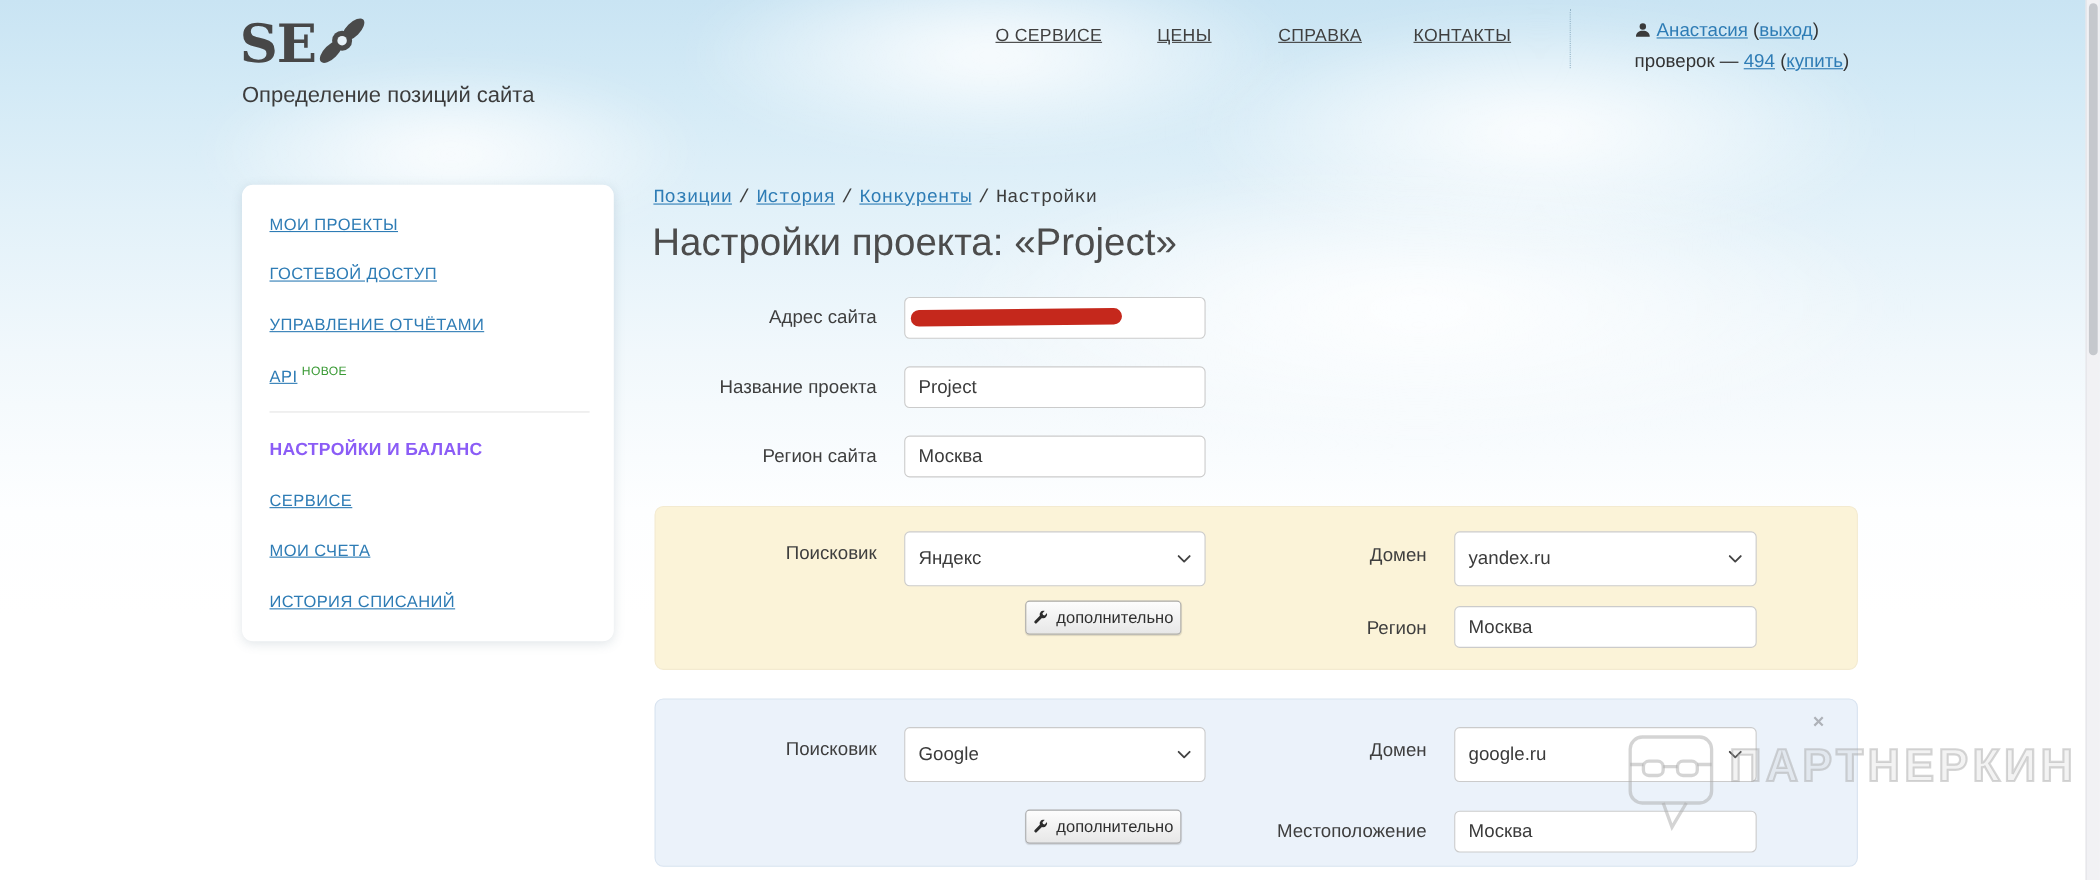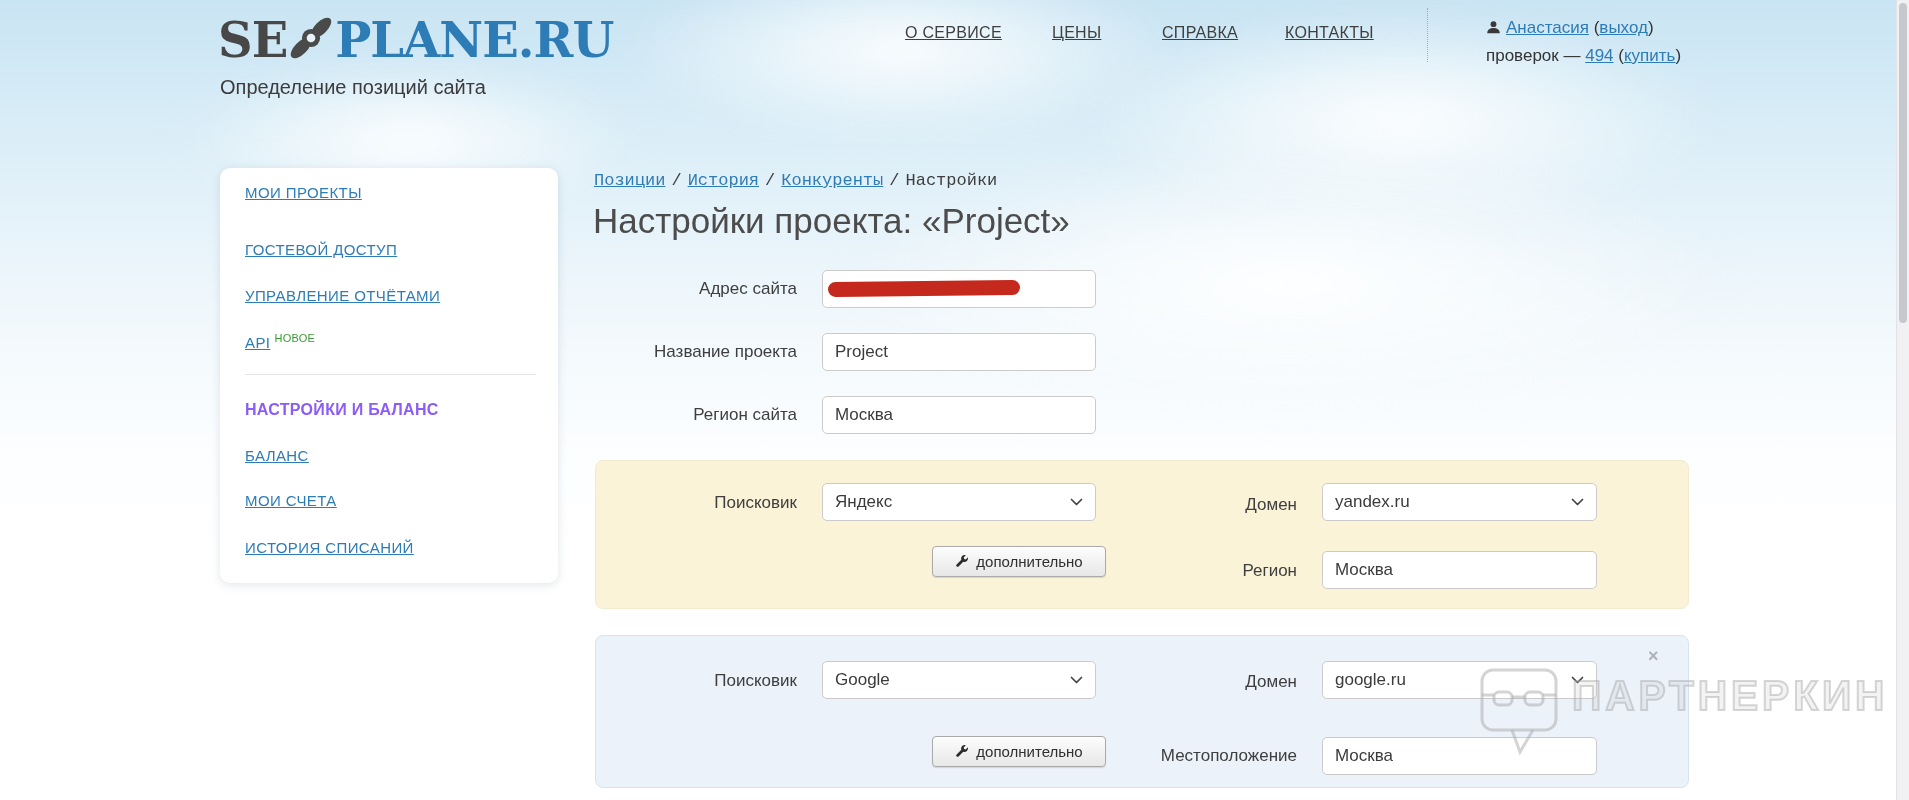--- a/index.html
+++ b/index.html
@@ -24,27 +24,27 @@
   .sideitem sup{color:#3a9a35;font-size:11px;text-decoration:none;letter-spacing:.3px;margin-left:4px;}
   .sidedivider{position:absolute;left:25px;right:22px;border-top:1px solid #e4e4e4;}
   .sideheading{position:absolute;left:25px;font-size:16px;font-weight:bold;color:#8b5cf6;letter-spacing:.3px;white-space:nowrap;}
   
   .breadcrumb{position:absolute;left:594px;top:171px;font-size:17px;color:#3d3d3d;white-space:nowrap;font-family:Liberation Mono, monospace;}
   .breadcrumb a{color:#2e7cb5;text-decoration:underline;}
   .breadcrumb .sep{margin:0 6px;color:#3d3d3d;}
   .pagetitle{position:absolute;left:593px;top:201px;font-size:35px;color:#4c4c4c;font-weight:400;white-space:nowrap;}
   .flabel{position:absolute;font-size:17px;color:#3e3e3e;text-align:right;white-space:nowrap;}
   .tinput{position:absolute;width:248px;height:36px;border:1px solid #cbcbcb;border-radius:5px;background:#fff;font-size:17px;color:#3b3b3b;padding:0 12px;font-family:inherit;outline:none;}
-  .selectbox{position:absolute;width:274px;height:38px;border:1px solid #cbcbcb;border-radius:5px;background:#fff;box-sizing:border-box;display:flex;align-items:center;padding:12px 12px;font-size:17px;color:#3b3b3b;cursor:pointer;}
+  .selectbox{position:absolute;width:274px;height:50px;border:1px solid #cbcbcb;border-radius:5px;background:#fff;box-sizing:border-box;display:flex;align-items:center;padding:12px 12px;font-size:17px;color:#3b3b3b;cursor:pointer;}
   .selectbox .chev{margin-left:auto;display:flex;}
   .panel{position:absolute;left:595px;width:1092px;border-radius:8px;}
   .panel-yellow{top:460px;height:147px;background:#fbf3d8;border:1px solid #f3ead0;}
   .panel-blue{top:635px;height:151px;background:#ebf2fa;border:1px solid #d8e3f0;}
   .xbtn{position:absolute;left:1648px;top:646px;font-size:18px;font-weight:bold;color:#aeb2b8;cursor:pointer;z-index:60;}
-  .extrabtn{position:absolute;width:174px;height:31px;border:1px solid #aaa;border-radius:4px;background:linear-gradient(180deg,#fdfdfd,#e7e7e7);box-shadow:0 1px 1px rgba(0,0,0,.12);display:flex;align-items:center;justify-content:center;gap:7px;font-size:15px;color:#2f2f2f;cursor:pointer;font-family:inherit;}
+  .extrabtn{position:absolute;width:142px;height:31px;border:1px solid #aaa;border-radius:4px;background:linear-gradient(180deg,#fdfdfd,#e7e7e7);box-shadow:0 1px 1px rgba(0,0,0,.12);display:flex;align-items:center;justify-content:center;gap:7px;font-size:15px;color:#2f2f2f;cursor:pointer;font-family:inherit;}
   .redact{position:absolute;left:828px;top:281px;width:192px;height:15px;border-radius:8px;background:#c5281c;transform:rotate(-.6deg);z-index:5;}
   
   .wm-text{position:absolute;left:1572px;top:672px;font-size:42px;font-weight:bold;letter-spacing:4px;color:rgba(190,190,190,.18);-webkit-text-stroke:2px rgba(165,165,165,.45);z-index:50;white-space:nowrap;transform:scaleX(.97);transform-origin:left;}
   .wm-bubble{position:absolute;left:1478px;top:666px;z-index:50;}
   
   .sb-track{position:absolute;right:0;top:0;width:12px;height:800px;background:#f1f1f4;border-left:1px solid #e3e3e7;}
   .sb-thumb{position:absolute;right:2px;top:3px;width:8px;height:320px;background:#c5c8cd;border-radius:4px;cursor:grab;}
 </style>
 </head>
 <body>
@@ -59,21 +59,20 @@
   <div class="logo">
     <span>SE</span>
       <span class="icon"><svg width="46" height="46" viewBox="0 0 48 48">
           <g fill="#4a4a4a">
             <ellipse cx="13.5" cy="34.5" rx="13.5" ry="6.5" transform="rotate(-45 13.5 34.5)"></ellipse>
             <ellipse cx="34.5" cy="13.5" rx="13.5" ry="6.5" transform="rotate(-45 34.5 13.5)"></ellipse>
             <circle cx="24" cy="24" r="9.5"></circle>
             <circle cx="24" cy="24" r="4.5" fill="#e6f1f8"></circle>
           </g>
         </svg></span>
-      <span class="blue">PLANE.RU</span>
   </div>
   <div class="tagline">Определение позиций сайта</div>
 
   <a class="navlink" style="left:905px;">О СЕРВИСЕ</a>
   <a class="navlink" style="left:1052px;">ЦЕНЫ</a>
   <a class="navlink" style="left:1162px;">СПРАВКА</a>
   <a class="navlink" style="left:1285px;">КОНТАКТЫ</a>
 
   <div class="hdr-divider"></div>
 
@@ -84,27 +83,27 @@
             <path d="M1.3 14.2c0-3.7 3-5.6 6.7-5.6s6.7 1.9 6.7 5.6z" fill="#3a3a3a"></path>
           </svg></span><a>Анастасия</a>
       <span>(</span><a>выход</a><span>)</span>
     </div>
     <div>
       <span>проверок — </span><a>494</a><span> (</span><a>купить</a><span>)</span>
     </div>
   </div>
 
   <div class="sidecard">
-    <a class="sideitem" style="top:16px;">МОИ ПРОЕКТЫ</a>
+    <a class="sideitem" style="top:28px;">МОИ ПРОЕКТЫ</a>
     <a class="sideitem" style="top:73px;">ГОСТЕВОЙ ДОСТУП</a>
     <a class="sideitem" style="top:119px;">УПРАВЛЕНИЕ ОТЧЁТАМИ</a>
     <span class="sideitem" style="top:164px;text-decoration:none;"><a style="color:#2e7cb5;text-decoration:underline;">API</a><sup>НОВОЕ</sup></span>
     <div class="sidedivider" style="top:206px;"></div>
     <div class="sideheading" style="top:233px;">НАСТРОЙКИ И БАЛАНС</div>
-    <a class="sideitem" style="top:279px;">БАЛАНС</a>
+    <a class="sideitem" style="top:279px;">СЕРВИСЕ</a>
     <a class="sideitem" style="top:324px;">МОИ СЧЕТА</a>
     <a class="sideitem" style="top:371px;">ИСТОРИЯ СПИСАНИЙ</a>
   </div>
 
   <div class="breadcrumb">
     <a>Позиции</a><span class="sep">/</span><a>История</a><span class="sep">/</span><a>Конкуренты</a><span class="sep">/</span><span>Настройки</span>
   </div>
   <div class="pagetitle">Настройки проекта: «Project»</div>
 
   <div class="flabel" style="left:595px;width:202px;top:279px;">Адрес сайта</div>

